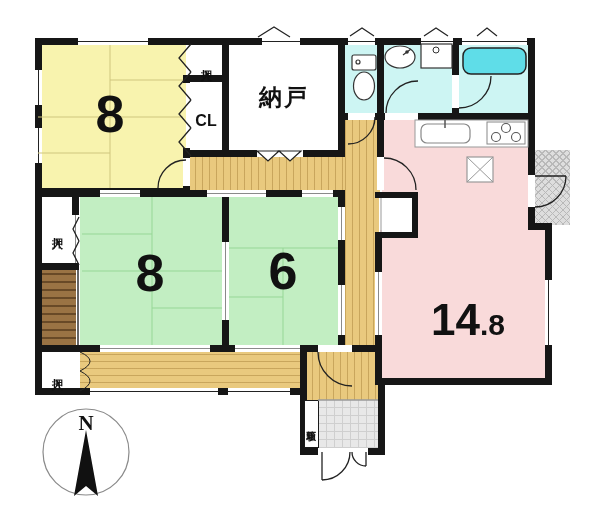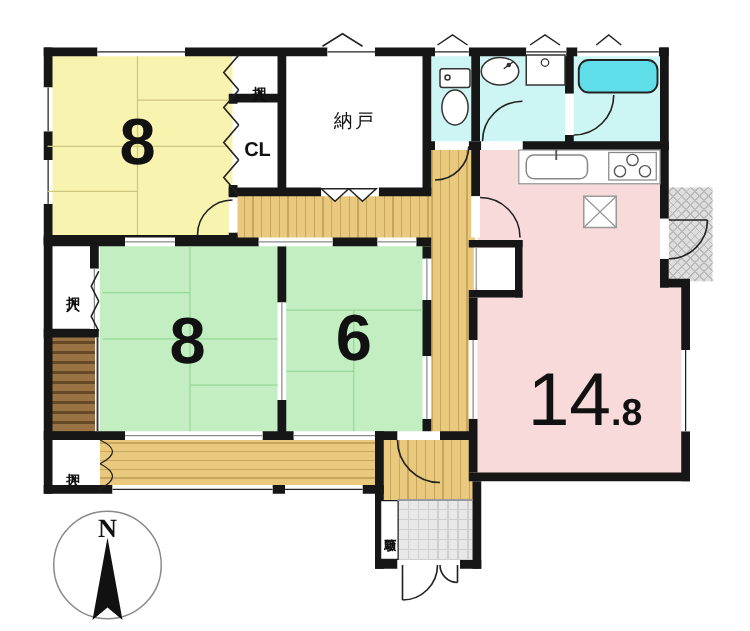--- a/index.html
+++ b/index.html
@@ -22,27 +22,27 @@
   
   .winh,.winv,.gaph,.gapv,.dgap{position:absolute;background:#fff;z-index:3;}
   .winh::after{content:"";position:absolute;left:0;right:0;top:2.6px;height:1.6px;background:#222;}
   .winv::after{content:"";position:absolute;top:0;bottom:0;left:2.6px;width:1.6px;background:#222;}
   .gaph::after{content:"";position:absolute;left:0;right:0;top:3px;height:1px;background:#8a8a8a;}
   .gapv::after{content:"";position:absolute;top:0;bottom:0;left:3px;width:1px;background:#8a8a8a;}
   .svgo{position:absolute;left:0;top:0;z-index:4;pointer-events:none;}
   
   .lbl{position:absolute;z-index:5;color:#111;transform:translate(-50%,-50%);white-space:nowrap;line-height:1;}
   .num{font-size:52px;font-weight:600;}
-  .nando-l{font-size:15px;font-weight:400;letter-spacing:2px;}
+  .nando-l{font-size:23px;font-weight:700;letter-spacing:2px;}
   .cl-l{font-size:16px;font-weight:600;}
   .vtext{writing-mode:vertical-rl;text-orientation:upright;font-size:11px;font-weight:600;letter-spacing:1px;}
   .vtext-sm{writing-mode:vertical-rl;text-orientation:upright;font-size:9.5px;font-weight:600;}
   .ldk-name{font-size:34px;font-weight:600;letter-spacing:1px;}
   .ldk-size{display:flex;align-items:baseline;}
-  .ldk-int{font-size:60px;font-weight:400;}
+  .ldk-int{font-size:44px;font-weight:700;}
   .ldk-frac{font-size:30px;font-weight:600;}
   .north{font-family:"Liberation Serif",serif;font-size:21px;font-weight:700;}
   .getabox{position:absolute;z-index:3;background:#fff;border:1.6px solid #1a1a1a;box-sizing:border-box;}
 </style>
 </head>
 <body>
 
 <div class="canvas">
 
   <div class="fill f-yellow" style="left:38px;top:42px;width:148px;height:150px;"></div>

